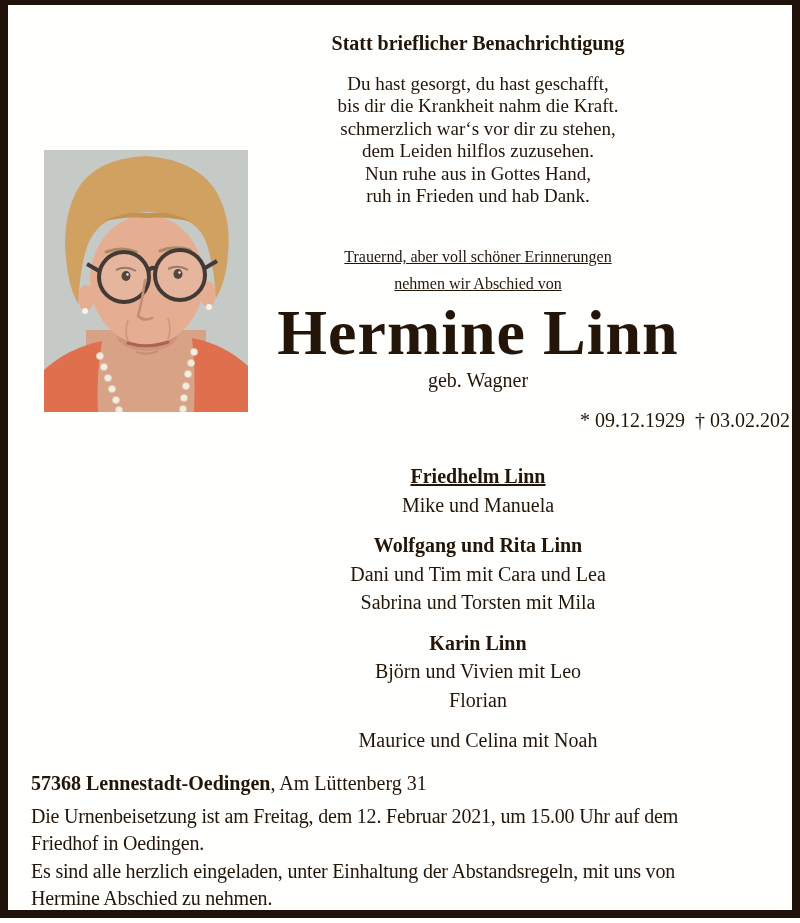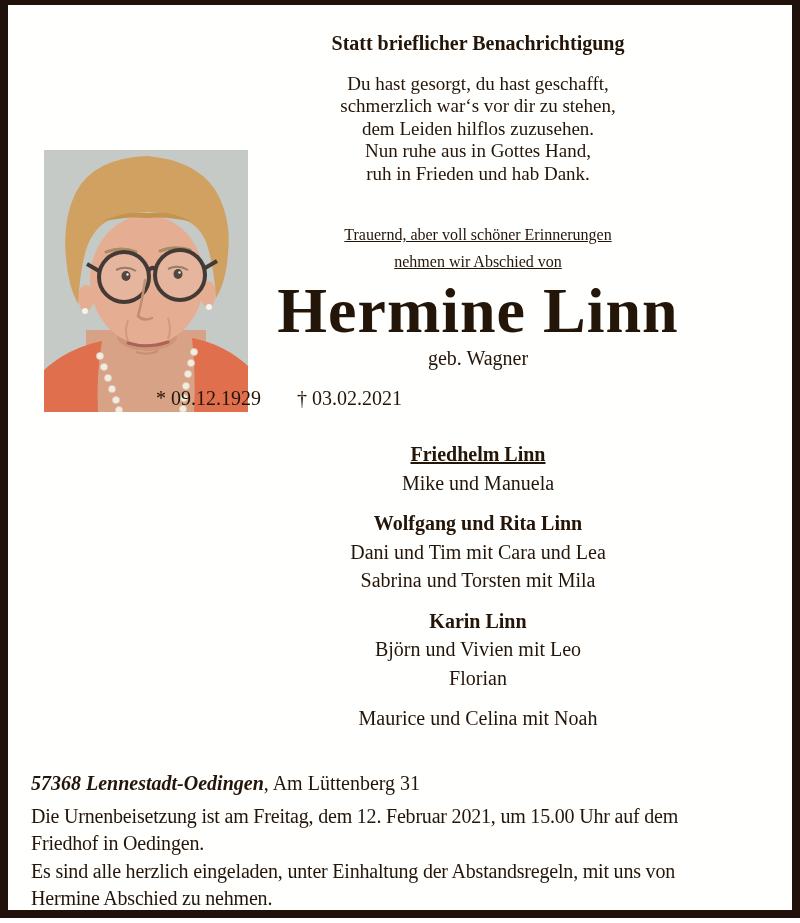--- a/index.html
+++ b/index.html
@@ -20,28 +20,28 @@
   
   .photo{position:absolute;left:36px;top:145px;width:204px;height:262px;margin:0;}
   .photo svg{display:block;width:204px;height:262px;}
   
   .content{position:absolute;left:148px;top:0;width:644px;text-align:center;}
   .preface{margin:28px 0 0;font-weight:700;font-size:20px;line-height:20px;}
   .poem{margin-top:20px;font-size:19px;line-height:22.4px;}
   .intro{margin-top:36px;font-size:16px;line-height:27px;text-decoration:underline;}
   .name{margin-top:4px;font-size:64px;line-height:64px;font-weight:700;letter-spacing:1px;white-space:nowrap;}
   .maiden{margin-top:3px;font-size:20px;line-height:24px;}
-  .dates{margin-top:16px;font-size:20px;line-height:24px;display:flex;justify-content:flex-start;gap:36px;}
+  .dates{margin-top:16px;font-size:20px;line-height:24px;display:flex;justify-content:flex-end;gap:10px;}
   .mourners{margin:30px 0 0;padding:0;list-style:none;font-size:20px;line-height:28.5px;}
   .mourners .bold{font-weight:700;}
   .mourners .spaced{margin-top:12px;}
   .mourners li:first-child{margin-top:0;text-decoration:underline;}
   
   .address{position:absolute;left:23px;top:765px;font-size:20px;line-height:26px;white-space:nowrap;}
-  .address .addr-bold{font-weight:700;font-style:italic;}
+  .address .addr-bold{font-weight:700;}
   .details{position:absolute;left:23px;top:798px;font-size:20px;line-height:27.3px;letter-spacing:-0.2px;white-space:nowrap;}
 </style>
 </head>
 <body>
 
 <div class="frame">
 
   <figure class="photo">
     <svg viewBox="0 0 204 262" xmlns="http://www.w3.org/2000/svg">
       <rect x="0" y="0" width="204" height="262" style="fill:var(--photo_bg)"></rect>
@@ -103,20 +103,21 @@
           <circle cx="139" cy="259" r="3.6"></circle>
       </g>
     </svg>
   </figure>
 
   <main class="content">
     <h1 class="preface">Statt brieflicher Benachrichtigung</h1>
 
     <div class="poem">
         <div>Du hast gesorgt, du hast geschafft,</div>
+        <div>bis dir die Krankheit nahm die Kraft.</div>
         <div>schmerzlich war‘s vor dir zu stehen,</div>
         <div>dem Leiden hilflos zuzusehen.</div>
         <div>Nun ruhe aus in Gottes Hand,</div>
         <div>ruh in Frieden und hab Dank.</div>
       </div>
 
     <div class="intro">
         <div>Trauernd, aber voll schöner Erinnerungen</div>
         <div>nehmen wir Abschied von</div>
       </div>

